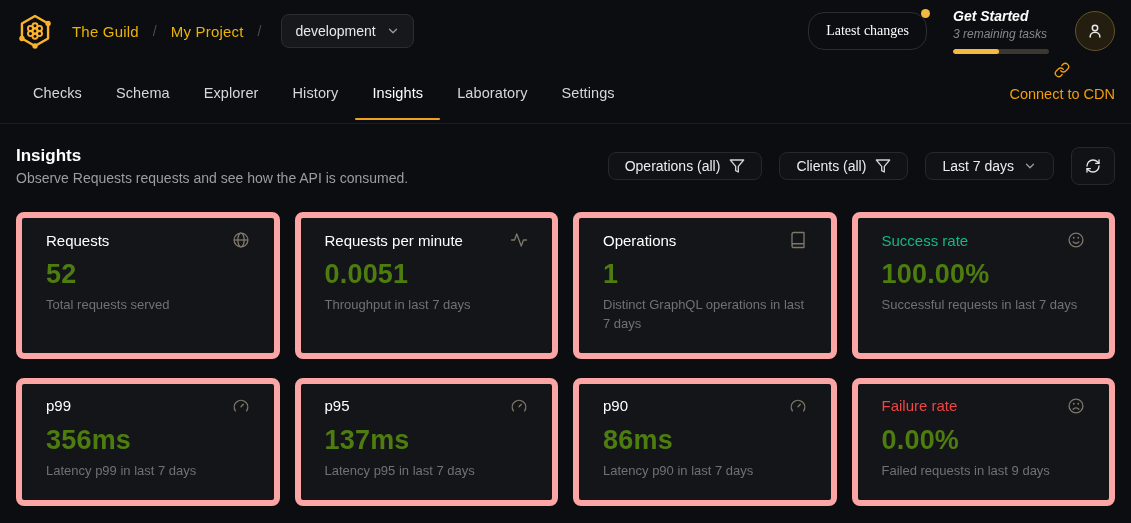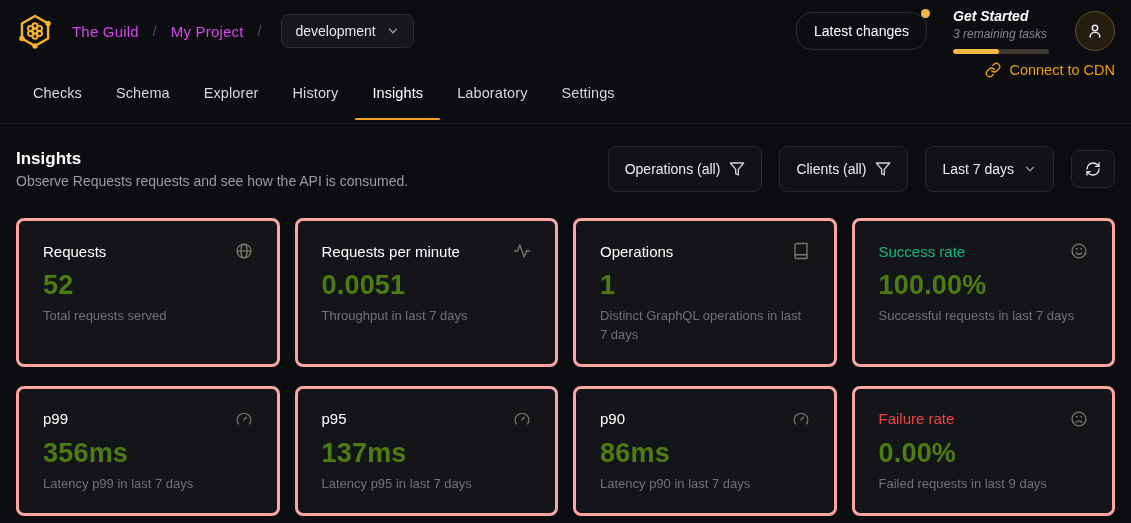--- a/index.html
+++ b/index.html
@@ -9,33 +9,33 @@
     font-family:"Liberation Sans","DejaVu Sans",sans-serif;
     color:#ecedee;
   }
   svg { display:block; }
 
   
   .header {
     height:62px; display:flex; align-items:center; padding:0 16px; gap:10px;
   }
   .logo { width:38px; height:38px; color:#fcb32c; margin-right:8px; flex:none; }
-  .crumb { font-size:15px; color:#d946ef; font-weight:500; letter-spacing:.2px; }
+  .crumb { font-size:15px; color:#eab308; font-weight:500; letter-spacing:.2px; }
   .crumb-sep { color:#4a4c52; font-size:14px; padding:0 4px; }
   .target-btn {
     margin-left:6px; display:flex; align-items:center; gap:10px;
     background:#16181c; border:1px solid #2b2d32; border-radius:8px;
     padding:8px 13px; font-size:14px; color:#e8e9ea; cursor:pointer;
   }
   .chev { color:#9b9ca1; }
   .header-right { margin-left:auto; display:flex; align-items:center; gap:26px; }
   .latest-btn {
     position:relative; background:transparent; border:1px solid #2b2d32;
     border-radius:16px; padding:10px 17px; font-size:14px; color:#ffffff; cursor:pointer;
-    font-family:Liberation Sans, sans-serif;
+    font-family:Liberation Serif, serif;
   }
   .latest-dot {
     position:absolute; top:-4px; right:-4px; width:9px; height:9px;
     border-radius:50%; background:#f5b942;
   }
   .get-started { width:96px;font-style:italic; }
   .gs-title { font-size:14px; font-weight:700; color:#ffffff; line-height:1.25; }
   .gs-sub { font-size:12px; color:#85878c; line-height:1.3; margin-top:1px; }
   .gs-bar { margin-top:6px; height:5px; border-radius:3px; background:#3c3831; overflow:hidden; }
   .gs-fill { height:100%; border-radius:3px; background:#f5b942; }
@@ -53,49 +53,49 @@
   .tab {
     display:flex; align-items:center; padding:0 17px; font-size:14.5px;
     color:#d6d7d9; cursor:pointer; position:relative; letter-spacing:.1px;
   }
   .tab.active { color:#ffffff; }
   .tab.active::after {
     content:""; position:absolute; left:0; right:0; bottom:3px; height:2px;
     background:#f0a020; border-radius:1px;
   }
   .cdn-link {
-    margin-left:auto; display:flex; align-items:flex-start; gap:8px;
-    color:#f59e0b; font-size:14.5px; cursor:pointer;
+    margin-left:auto; display:flex; align-items:center; gap:8px;
+    color:#f59e0b; font-size:14.5px; cursor:pointer;flex-direction:column;
   }
 
   
   .section { padding:22px 16px 0 16px; }
   .section-head { display:flex; justify-content:space-between; align-items:center; margin-bottom:26px; }
   .page-title { font-size:17px; font-weight:700; color:#ffffff; }
   .page-subtitle { font-size:14px; color:#9b9da1; margin-top:4px; }
   .filters { display:flex; align-items:center; gap:17px; }
   .filter-btn {
     display:flex; align-items:center; gap:9px; background:#101216;
-    border:1px solid #26282d; border-radius:8px; height:46px; padding:0 16px;
+    border:1px solid #26282d; border-radius:8px; height:28px; padding:0 16px;
     font-size:14px; color:#eceded; cursor:pointer; font-family:inherit;
   }
   .filter-icon { color:#d2d3d5; }
   .refresh-btn {
     width:44px; height:38px; display:flex; align-items:center; justify-content:center;
     background:#101216; border:1px solid #26282d; border-radius:8px;
     color:#e4e5e7; cursor:pointer;
   }
 
   
   .cards {
     display:grid; grid-template-columns:repeat(4,1fr); gap:19px 15px; margin-bottom:20px;
   }
   .card {
-    background:#141519; border:3px solid #fca5a5; border-radius:8px;
-    padding:21px 24px 20px 24px;
+    background:#141519; border:6px solid #fca5a5; border-radius:8px;
+    padding:13px 24px 20px 24px;
   }
   .card-head { display:flex; align-items:center; justify-content:space-between; margin-bottom:9px; }
   .card-title { font-size:15px; color:#ffffff; font-weight:500; }
   .card-title.success { color:#10b981; }
   .card-title.failure { color:#ef4444; }
   .card-icon { color:#7d776a; }
   .card-value { font-size:27px; font-weight:700; color:#4d7c0f; letter-spacing:.2px; line-height:1.2; }
   .card-desc { font-size:13px; color:#6f7175; margin-top:6px; line-height:1.4; max-width:230px; }
 </style>
 </head>

